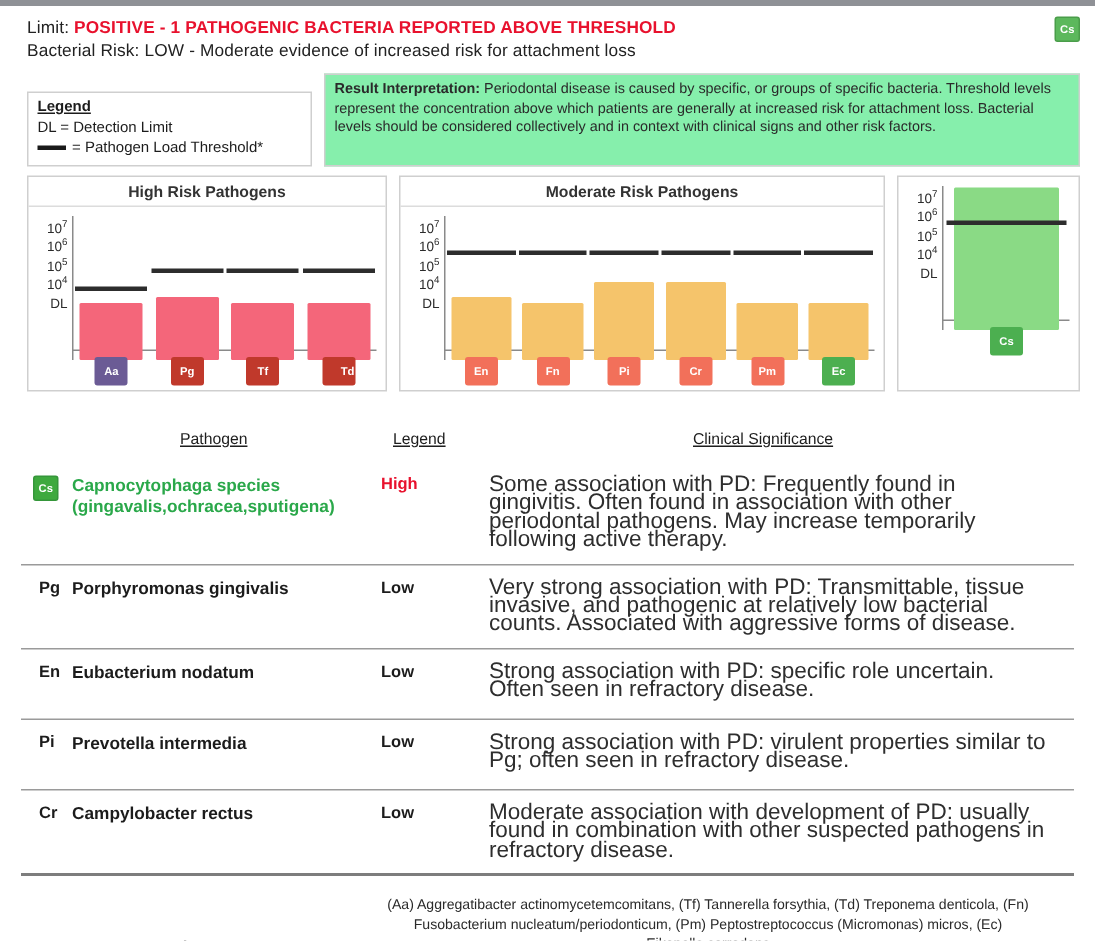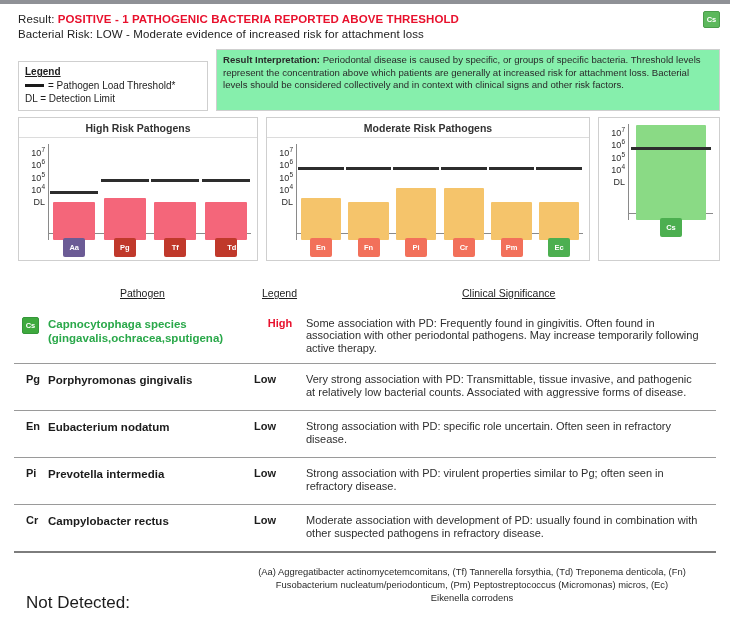--- a/index.html
+++ b/index.html
@@ -94,56 +94,56 @@
   .p-code {
     width: 34px; flex: 0 0 34px; font-size: 11px; font-weight: bold; padding-left: 12px; color: #1c1c1c;
   }
   .p-code-badge {
     width: 17px; height: 17px; border-radius: 2px; background: #3ea93e; border: 1px solid #35963a;
     color: #fff; font-size: 7.5px; font-weight: bold;
     display: flex; align-items: center; justify-content: center; margin-left: 8px;
   }
   .p-name { flex: 0 0 206px; font-size: 11.5px; font-weight: bold; line-height: 14px; color: #1c1c1c; }
   .p-result { flex: 0 0 52px; font-size: 11px; font-weight: bold; color: #1c1c1c; }
-  .p-sig { flex: 1; font-size: 11px; line-height: 12.4px; color: #2e2e2e; padding-right: 14px; }
+  .p-sig { flex: 1; font-size: 15px; line-height: 12.4px; color: #2e2e2e; padding-right: 14px; margin-left: 20px; }
   .row-cs .p-name { color: #2aa84a; }
-  .row-cs .p-result { color: #e8112d; text-align: center; }
+  .row-cs .p-result { color: #e8112d; }
 
   .notdet { display: flex; padding: 12px 4px 0 4px; }
   .notdet-label { flex: 0 0 244px; font-size: 17px; font-weight: normal; padding-left: 12px; margin-top: 28px; }
   .notdet-text { flex: 1; font-size: 9.4px; line-height: 13px; color: #2a2a2a; padding-right: 30px; text-align: center; }
 </style>
 </head>
 <body>
 
 <div class="page">
 
   <div class="topbar"></div>
 
   <div class="hdr">
     <div class="hdr-line">
-      <span class="lbl">Result:</span>
+      <span class="lbl">Limit:</span>
       <span class="result-val">POSITIVE - 1 PATHOGENIC BACTERIA REPORTED ABOVE THRESHOLD</span>
     </div>
     <div class="hdr-line">
       <span class="lbl">Bacterial Risk:</span>
       <span class="risk-val">LOW - Moderate evidence of increased risk for attachment loss</span>
     </div>
     <div class="corner-badge">Cs</div>
   </div>
 
   <div class="infowrap">
     <div class="legend">
       <div class="legend-title">Legend</div>
       <div class="legend-row">
+        <span>DL = Detection Limit</span>
+      </div>
+      <div class="legend-row">
         <span class="legend-swatch"></span>
         <span>= Pathogen Load Threshold*</span>
-      </div>
-      <div class="legend-row">
-        <span>DL = Detection Limit</span>
       </div>
     </div>
     <div class="interp">
       <b>Result Interpretation:</b>
       <span>Periodontal disease is caused by specific, or groups of specific bacteria. Threshold levels represent the concentration above which patients are generally at increased risk for attachment loss. Bacterial levels should be considered collectively and in context with clinical signs and other risk factors.</span>
     </div>
   </div>
 
   <div class="charts">
     <div class="panel panel-high">

